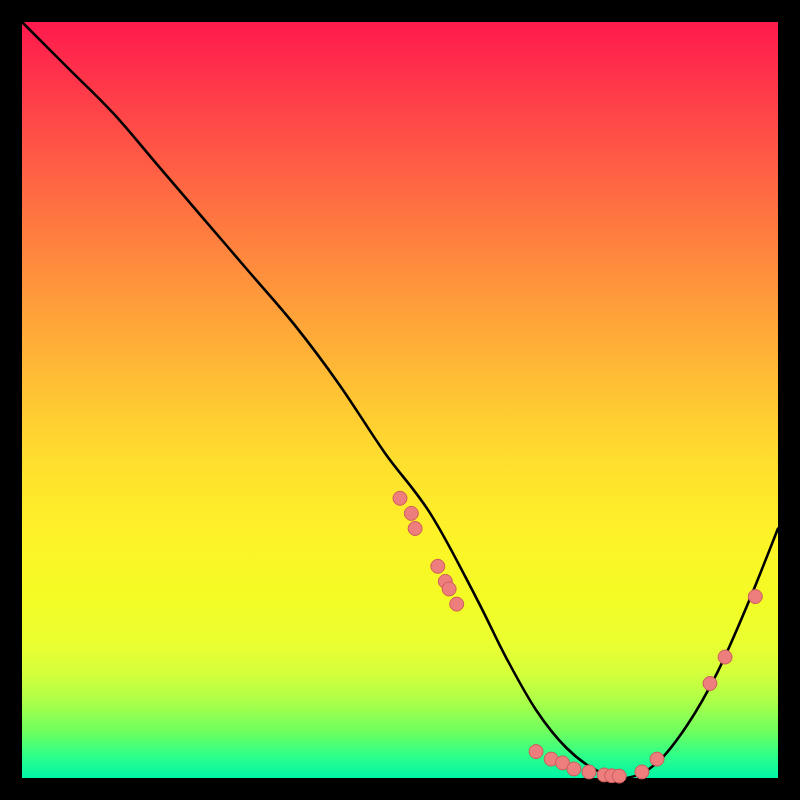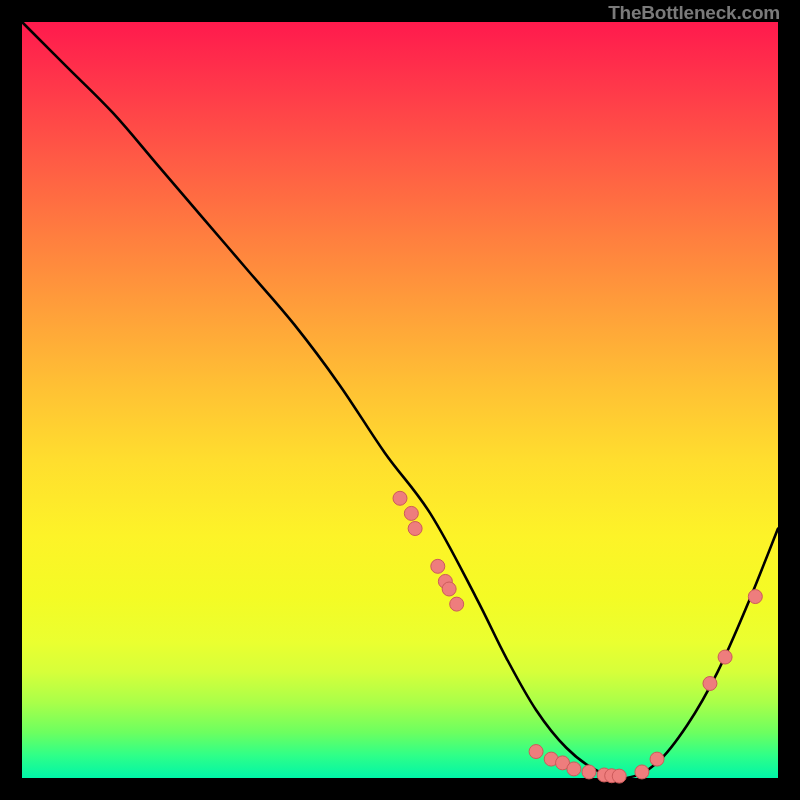--- a/index.html
+++ b/index.html
@@ -54,21 +54,20 @@
     top: 0;
     width: 756px;
     height: 756px;
     overflow: visible;
   }
 </style>
 </head>
 <body>
 
 <div class="wrap">
-  <div class="attribution">TheBottleneck.com</div>
   <div class="plot">
     <svg class="curve" viewBox="0 0 756 756" preserveAspectRatio="none">
       <g id="curve-layer">
           <path d="M 0 0 C 8.1648 8.164800000000001 29.0304 29.03040000000001 45.36 45.360000000000014 C 61.6896 61.68960000000001 74.3904 73.02960000000003 90.72 90.72000000000003 C 107.0496 108.41040000000002 119.75039999999998 124.58879999999998 136.07999999999998 143.64 C 152.40959999999998 162.69119999999998 165.1104 177.50880000000006 181.44 196.56000000000006 C 197.7696 215.61120000000005 210.47039999999998 230.42879999999997 226.79999999999998 249.47999999999996 C 243.12959999999998 268.53119999999996 255.83039999999997 281.98800000000006 272.15999999999997 302.40000000000003 C 288.4896 322.812 301.19039999999995 339.7464 317.52 362.88 C 333.8496 386.0136 346.55039999999997 407.7864 362.88 430.92 C 379.2096 454.0536 391.91040000000004 465.54480000000007 408.24 491.40000000000003 C 424.5696 517.2552000000001 439.99199999999996 548.7048 453.59999999999997 574.56 C 467.20799999999997 600.4151999999999 472.9536 614.6279999999999 483.84000000000003 635.04 C 494.72640000000007 655.452 503.19360000000006 671.6304 514.08 687.96 C 524.9664 704.2896000000001 533.4336 714.8736 544.3199999999999 725.76 C 555.2063999999999 736.6464 563.6736000000001 742.9968 574.5600000000001 748.44 C 585.4464 753.8832000000001 593.9136000000001 757.3608 604.8000000000001 756 C 615.6864 754.6392 624.1536 750.4055999999999 635.04 740.88 C 645.9264 731.3544 654.3936 719.4096000000001 665.28 703.08 C 676.1664 686.7504 684.6336 671.9327999999999 695.52 650.16 C 706.4064 628.3872 714.8736 607.9752 725.76 582.12 C 736.6464 556.2648 750.5568 520.1279999999999 756 506.52" fill="none" stroke="#000000" stroke-width="2.6" stroke-linecap="round" stroke-linejoin="round"></path>
         </g>
       <g id="marker-layer">
           <circle cx="378" cy="476.28000000000003" r="7" fill="#ee7d7d" stroke="#cc5a5a" stroke-width="1"></circle>
           <circle cx="389.34000000000003" cy="491.40000000000003" r="7" fill="#ee7d7d" stroke="#cc5a5a" stroke-width="1"></circle>
           <circle cx="393.12" cy="506.52" r="7" fill="#ee7d7d" stroke="#cc5a5a" stroke-width="1"></circle>
           <circle cx="415.8" cy="544.3199999999999" r="7" fill="#ee7d7d" stroke="#cc5a5a" stroke-width="1"></circle>

